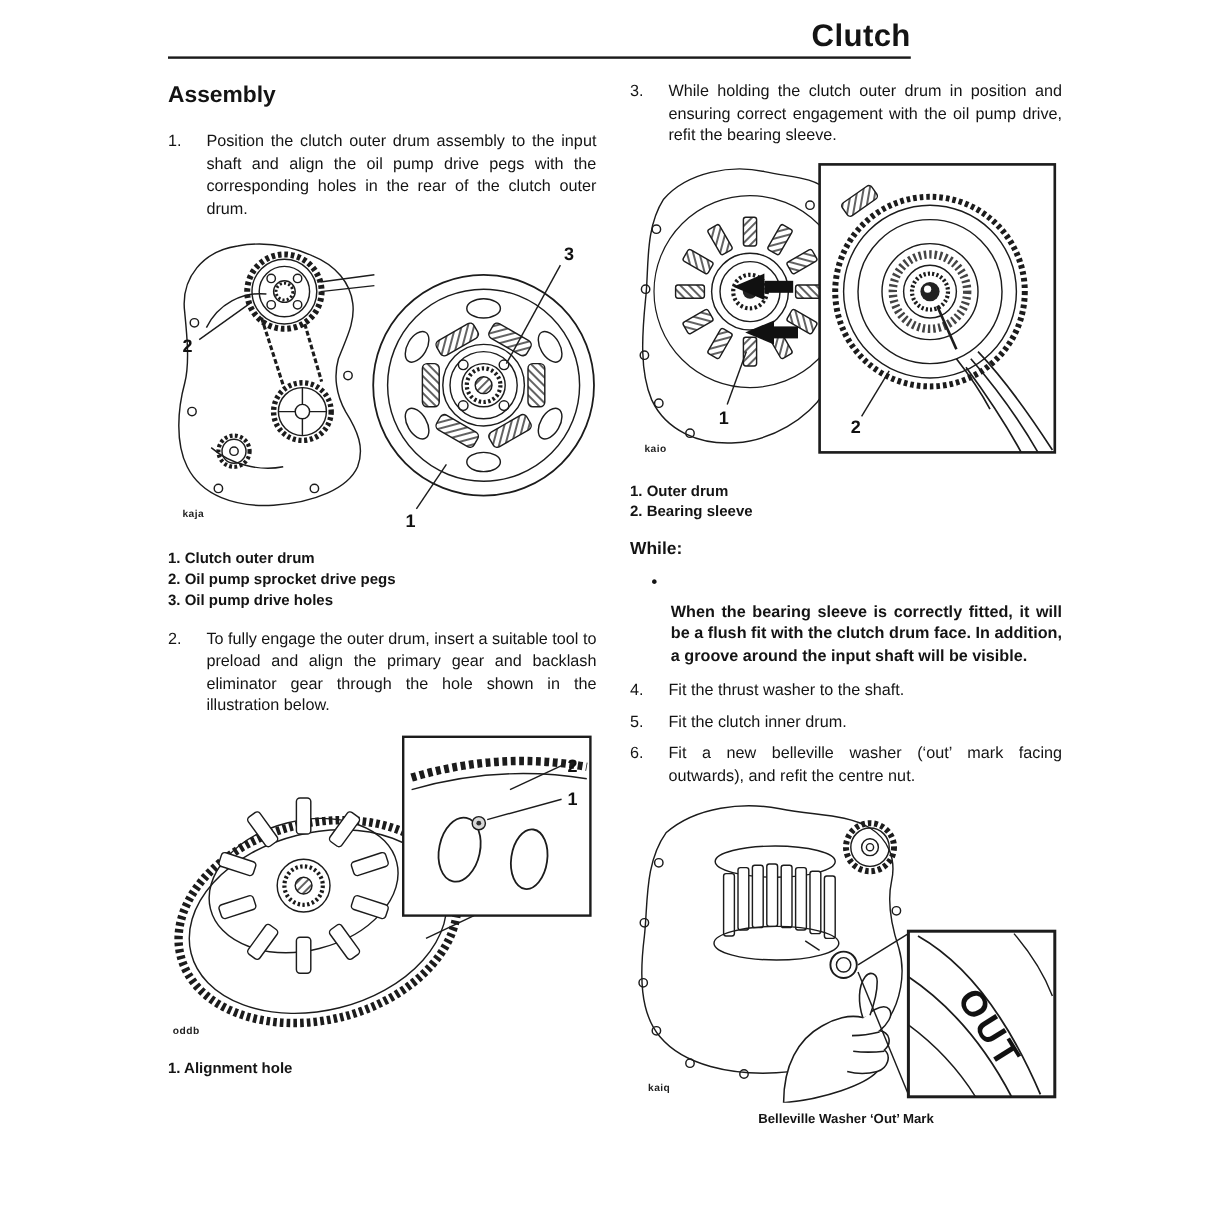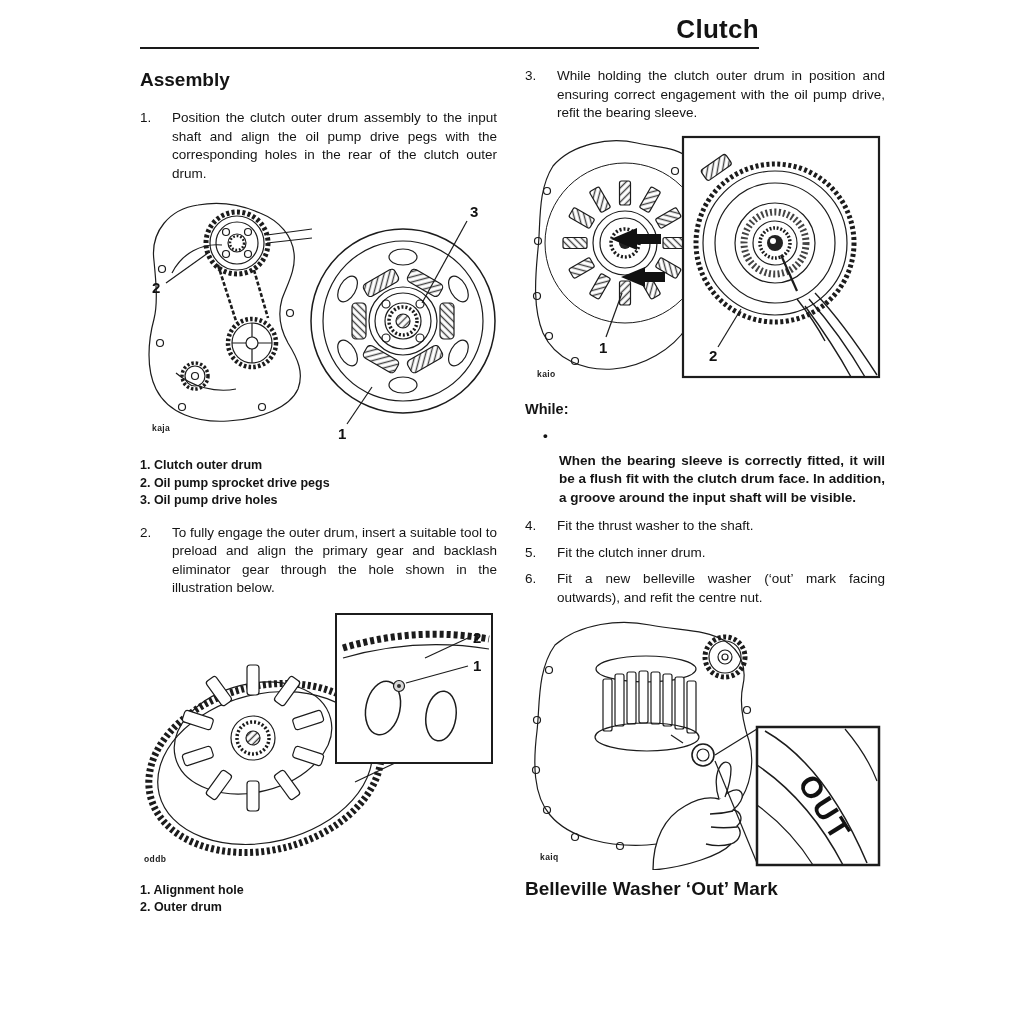--- a/index.html
+++ b/index.html
@@ -21,21 +21,21 @@
   .step-num { width:32px; flex:none; }
   .step-text { flex:1; text-align:justify; }
   .fig { position:relative; margin:4px 0 8px; }
   .fig svg { display:block; }
   .fig-code { position:absolute; font-size:8.5px; color:#222; letter-spacing:.4px;font-weight:bold; }
   .cap-list { font-size:12.5px; font-weight:bold; line-height:17.5px; margin-bottom:14px; }
   .note-heading { font-size:14.5px; font-weight:bold; margin:2px 0 10px; }
   .bullet { display:flex; font-size:13.5px; font-weight:bold; line-height:18.5px; margin:0 0 10px 0; padding-left:18px; }
   .bullet-dot { width:16px; flex:none; }
   .bullet-text { flex:1; text-align:justify;margin-top:25px; }
-  .fig-caption { text-align:left; font-size:19px; font-weight:bold; margin-top:6px; }
+  .fig-caption { text-align:center; font-size:11px; font-weight:bold; margin-top:6px; }
   svg text { font-family:"Liberation Sans", sans-serif; font-weight:bold; fill:#111; font-size:15px; }
   svg text.out-text { font-size:30px; letter-spacing:3px; }
 </style>
 </head>
 <body>
 
 <div class="page">
 
   <div class="header">
     <div class="title">Clutch</div>
@@ -178,21 +178,20 @@
             </g>
             <text x="333" y="37">2</text>
             <text x="333" y="65">1</text>
           </g>
         </svg>
         <span class="fig-code" style="left:4px; bottom:10px;">oddb</span>
       </div>
 
       <div class="cap-list">
         <div>1. Alignment hole</div>
-        <div>2. Outer drum</div>
       </div>
 
     </div>
 
     <div class="col-right">
 
       <div class="step">
         <span class="step-num">3.</span>
         <span class="step-text">While holding the clutch outer drum in position and ensuring correct engagement with the oil pump drive, refit the bearing sleeve.</span>
       </div>
@@ -264,20 +263,24 @@
                 <path d="M272,160 L256,124" stroke-width="2.2"></path>
               </g>
               <line x1="193" y1="216" x2="216" y2="178"></line>
             </g>
             <text x="184" y="230">2</text>
           </g>
         </svg>
         <span class="fig-code" style="left:12px; bottom:14px;">kaio</span>
       </div>
 
+      <div class="cap-list">
+        <div>1. Outer drum</div>
+        <div>2. Bearing sleeve</div>
+      </div>
 
       <div class="note-heading">While:</div>
 
       <div class="bullet">
         <span class="bullet-dot">•</span>
         <span class="bullet-text">When the bearing sleeve is correctly fitted, it will be a flush fit with the clutch drum face. In addition, a groove around the input shaft will be visible.</span>
       </div>
 
       <div class="step">
         <span class="step-num">4.</span>

